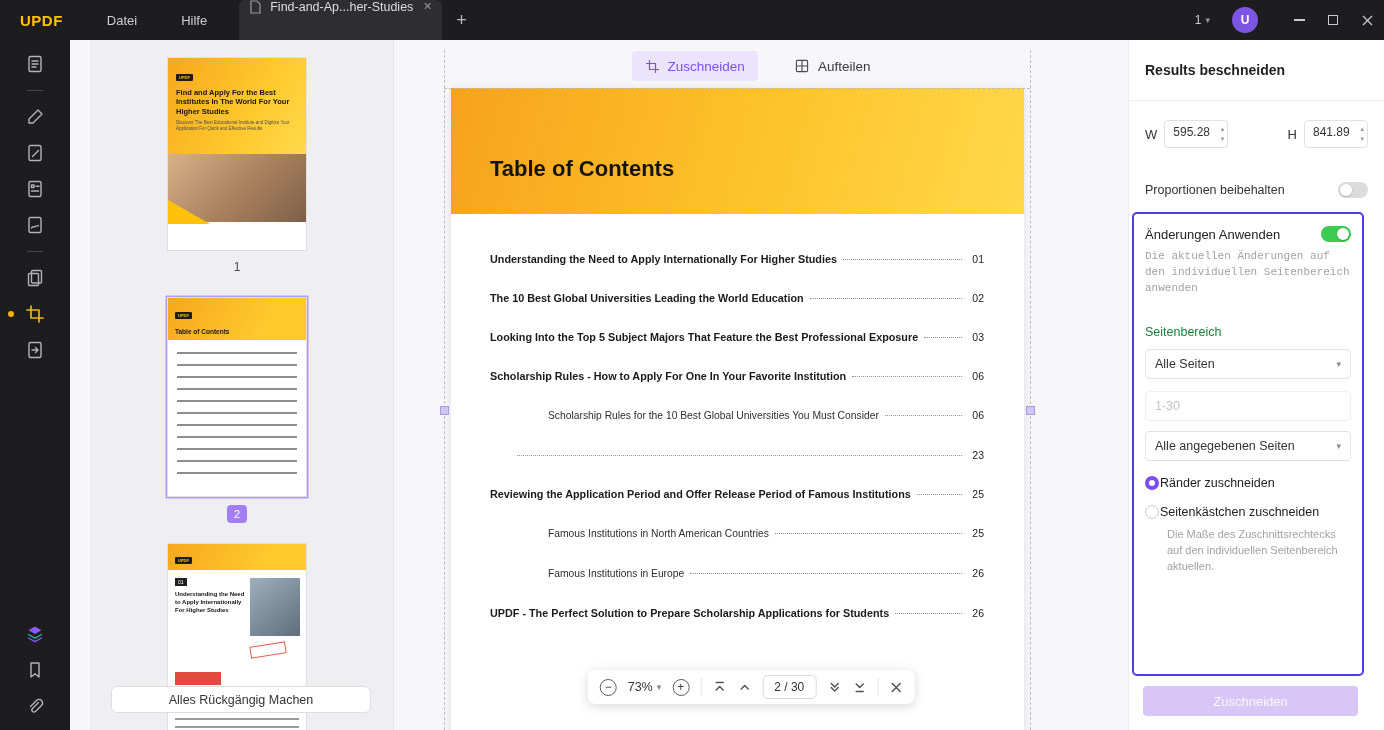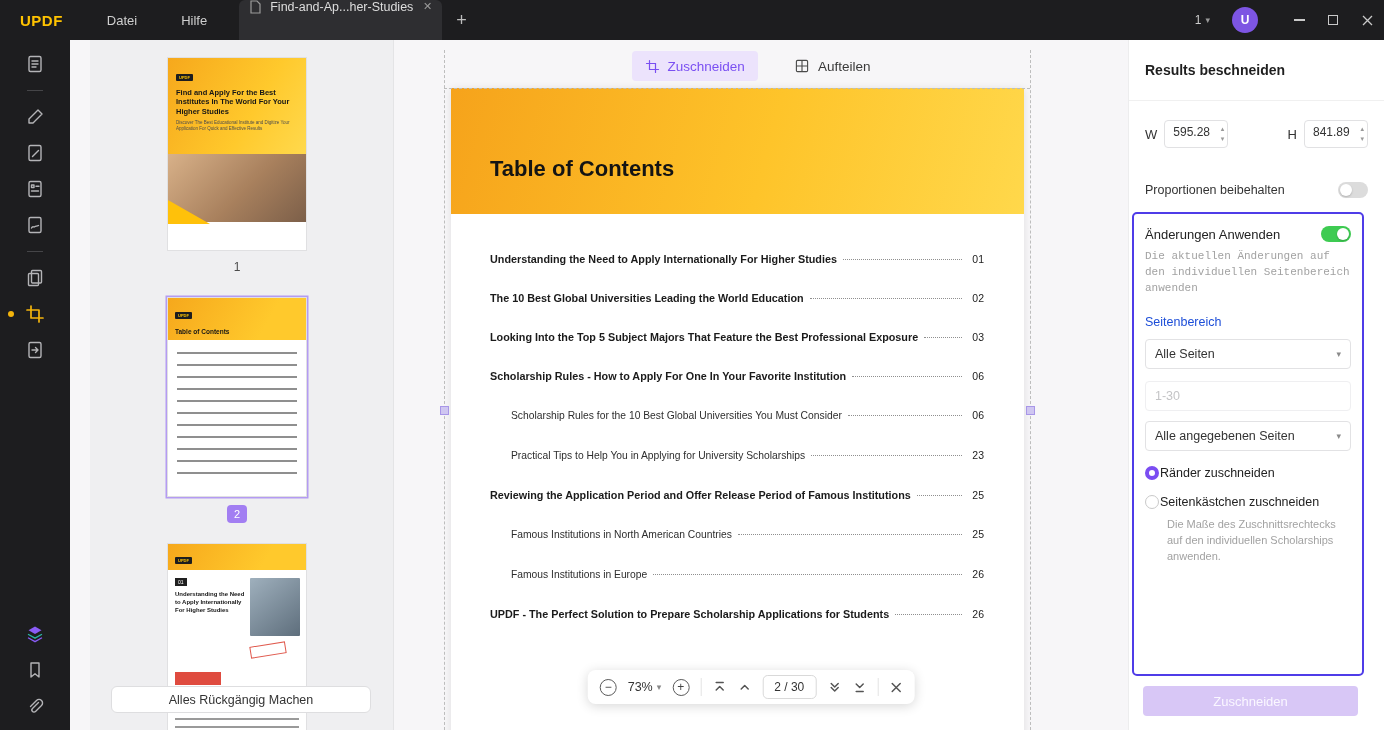--- a/index.html
+++ b/index.html
@@ -75,21 +75,21 @@
   .dv-l { left:70px; } .dv-r { left:656px; }
   .dash-h { position:absolute; top:48px; left:70px; width:586px; border-top:1px dashed #bdbdbd; z-index:4; }
   .handle { position:absolute; top:366px; width:9px; height:9px; background:#cfc6f1; border:1px solid #a896e8; z-index:5; }
   .h-l { left:66px; } .h-r { left:652px; }
   .page { position:absolute; left:77px; top:48px; width:573px; height:700px; background:#fff; box-shadow:0 1px 8px rgba(0,0,0,.10); z-index:3; }
   .banner { height:126px; background:linear-gradient(105deg,#f6a31b,#fec42a 55%,#ffd84b); position:relative; }
   .doc-title { position:absolute; left:39px; top:68px; font-size:22px; font-weight:800; color:#141414; }
   .toc { position:absolute; left:39px; right:40px; top:164px; }
   .toc-row { display:flex; align-items:baseline; margin-bottom:25px; line-height:14px; white-space:nowrap; }
   .toc-row .t { font-size:10.8px; font-weight:bold; color:#1b1b1b; overflow:hidden; }
-  .toc-row.sub .t { font-size:10.3px; font-weight:normal; color:#2e2e2e; }
+  .toc-row.sub .t { font-size:10.3px; font-weight:normal; color:#2e2e2e;margin-left:37px; }
   .toc-row.sub { padding-left:21px; }
   .leader { flex:1; min-width:8px; border-bottom:1.6px dotted #8f8f8f; margin:0 6px; transform:translateY(-3px); }
   .toc-row .p { font-size:10.5px; color:#222; min-width:16px; text-align:right; }
 
   .viewbar { position:absolute; left:50%; top:630px; transform:translateX(-50%); height:34px; background:#fff; border-radius:8px; box-shadow:0 2px 12px rgba(0,0,0,.16); display:flex; align-items:center; padding:0 12px; gap:11px; z-index:10; }
   .zoomcircle { width:17px; height:17px; border:1.3px solid #5a5a5a; border-radius:50%; display:flex; align-items:center; justify-content:center; font-size:12px; color:#444; line-height:1; padding-bottom:1px; }
   .zoomval { font-size:12.5px; color:#333; display:flex; align-items:center; gap:4px; }
   .zoomval .caret { font-size:9px; color:#888; }
   .vdiv { width:1px; height:18px; background:#e3e3e3; }
   .pagebox { border:1px solid #d9d9d9; border-radius:5px; height:24px; padding:0 11px; display:flex; align-items:center; font-size:12px; color:#333; }
@@ -109,21 +109,21 @@
   .prop-row { position:absolute; left:16px; right:16px; top:142px; display:flex; align-items:center; justify-content:space-between; }
   .prop-label { font-size:12.5px; color:#333; }
   .toggle { width:30px; height:16px; border-radius:9px; position:relative; }
   .toggle .knob { position:absolute; top:2px; width:12px; height:12px; border-radius:50%; background:#fff; box-shadow:0 1px 2px rgba(0,0,0,.2); }
   .tg-off { background:#dcdcdc; } .tg-off .knob { left:2px; }
   .tg-on { background:#3ecb52; } .tg-on .knob { right:2px; }
   .bigbox { position:absolute; left:3px; right:20px; top:172px; height:464px; border:2px solid #4f3ce8; border-radius:5px; padding:12px 11px; }
   .apply-row { display:flex; align-items:center; justify-content:space-between; }
   .apply-label { font-size:13px; color:#222; }
   .gray-desc { margin-top:7px; font-size:11px; color:#a2a2a2; line-height:1.45;font-family:Liberation Mono, monospace; }
-  .sec-label { margin-top:18px; font-size:12.5px; color:#1d4ed8; }
+  .sec-label { margin-top:28px; font-size:12.5px; color:#15803d; }
   .select { margin-top:10px; height:30px; border:1px solid #e2e2e4; border-radius:4px; display:flex; align-items:center; justify-content:space-between; padding:8px 9px; font-size:12.5px; color:#333; background:#fff; }
   .select .caret { font-size:9px; color:#8a8a8a; }
   .range-input { margin-top:12px; width:100%; height:30px; border:1px solid #efeff1; border-radius:4px; padding:0 9px; font-size:12.5px; color:#555; font-family:inherit; outline:none; }
   .range-input::placeholder { color:#c4c4c6; }
   .radio-row { margin-top:15px; display:flex; align-items:center; gap:1px; }
   .radio { width:14px; height:14px; border-radius:50%; flex:0 0 auto; }
   .radio.checked { border:4px solid #7b4df2; background:#fff; }
   .radio.unchecked { border:1.5px solid #c9c9c9; background:#fff; }
   .radio-label { font-size:12.5px; color:#222; }
   .radio-desc { margin:8px 0 0 22px; font-size:11px; color:#a2a2a2; line-height:1.45; }
@@ -326,21 +326,20 @@
             <span class="t">Scholarship Rules - How to Apply For One In Your Favorite Institution</span>
             <span class="leader"></span>
             <span class="p">06</span>
           </div>
         <div class="toc-row sub">
             <span class="t">Scholarship Rules for the 10 Best Global Universities You Must Consider</span>
             <span class="leader"></span>
             <span class="p">06</span>
           </div>
         <div class="toc-row sub">
-            <span class="t">Practical Tips to Help You in Applying for University Scholarships</span>
             <span class="leader"></span>
             <span class="p">23</span>
           </div>
         <div class="toc-row">
             <span class="t">Reviewing the Application Period and Offer Release Period of Famous Institutions</span>
             <span class="leader"></span>
             <span class="p">25</span>
           </div>
         <div class="toc-row sub">
             <span class="t">Famous Institutions in North American Countries</span>
@@ -460,19 +459,19 @@
 
       <div class="radio-row">
         <span class="radio checked"></span>
         <span class="radio-label">Ränder zuschneiden</span>
       </div>
 
       <div class="radio-row">
         <span class="radio unchecked"></span>
         <span class="radio-label">Seitenkästchen zuschneiden</span>
       </div>
-      <p class="radio-desc">Die Maße des Zuschnittsrechtecks auf den individuellen Scholarships anwenden.</p>
+      <p class="radio-desc">Die Maße des Zuschnittsrechtecks auf den individuellen Seitenbereich aktuellen.</p>
     </div>
 
     <div class="crop-btn">Zuschneiden</div>
   </div>
 
 </div>
 
 </body></html>

